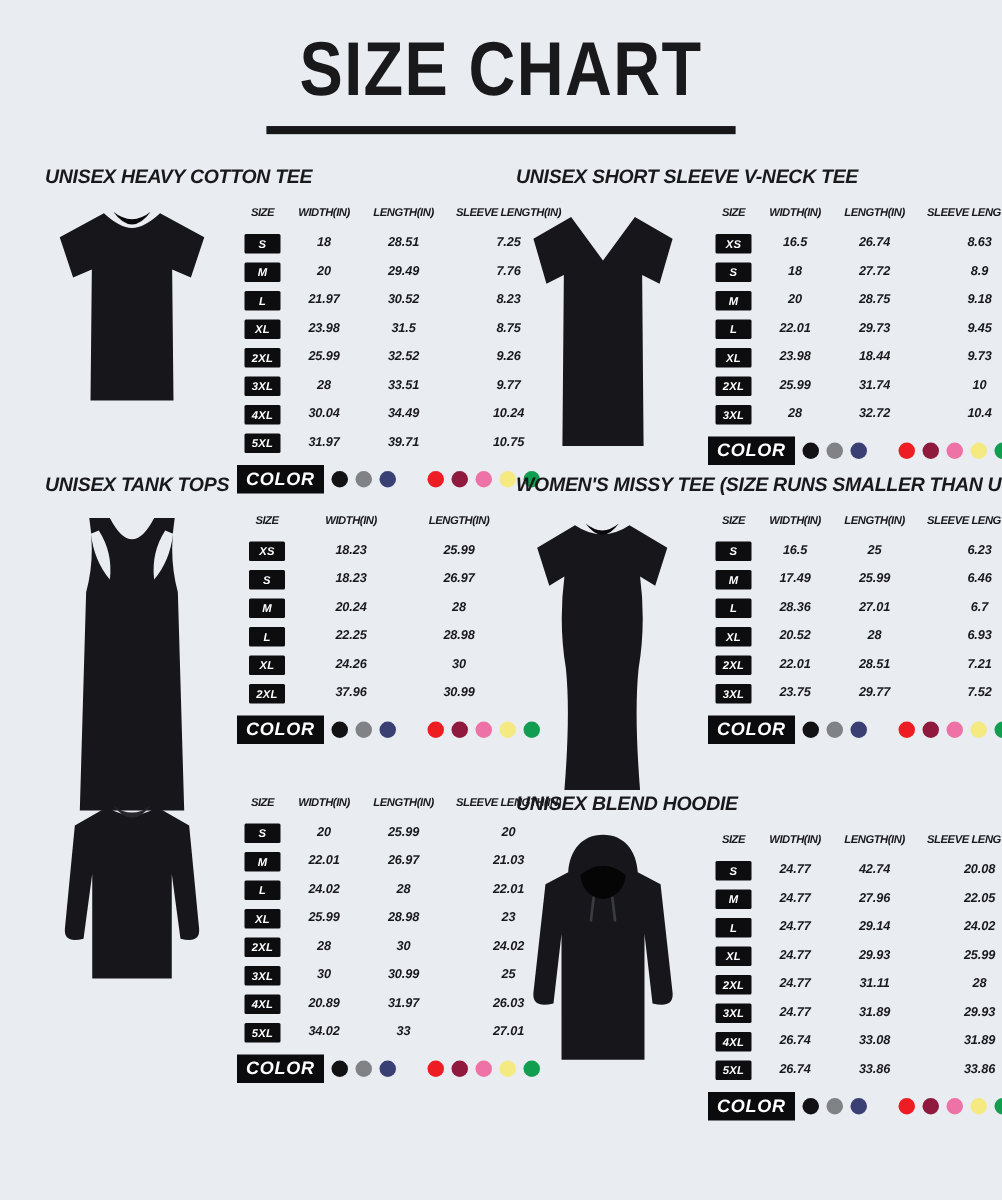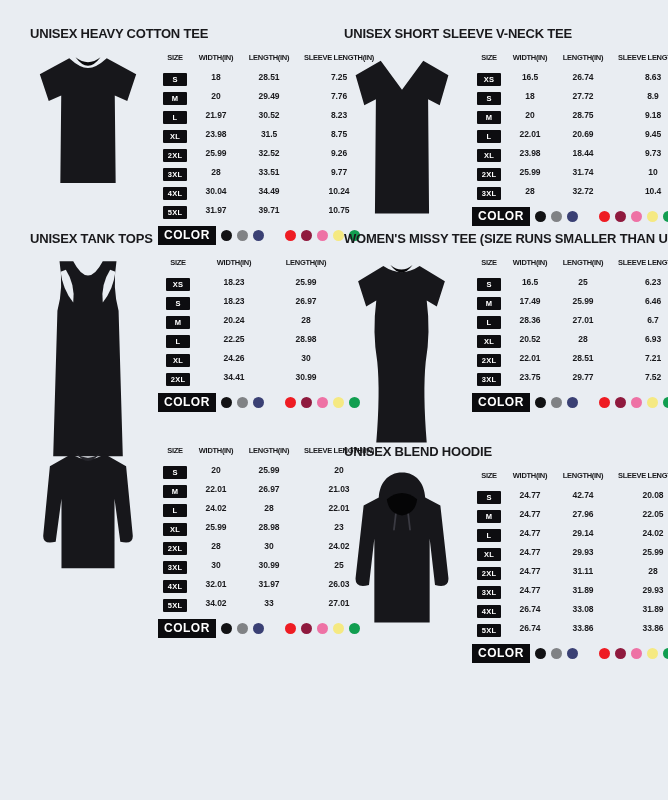--- a/index.html
+++ b/index.html
@@ -21,21 +21,21 @@
     transform:scale(0.92,1.08);
     transform-origin:center top;
     white-space:nowrap;
   }
   .grid{
     display:grid;
     grid-template-columns:334px 334px;
     grid-template-rows:205px 213px 232px;
     margin-top:20px;
   }
-  .sec{ padding-left:30px; padding-top:2px; }
+  .sec{ padding-left:30px; padding-top:2px;font-style:italic; }
   .sec:nth-child(even){ padding-left:10px; }
   .sec-title{
     font-size:13px;
     font-weight:800;
     letter-spacing:-0.2px;
     white-space:nowrap;
     margin:4px 0 6px;
   }
   .sec-body{ display:flex; align-items:flex-start; gap:12px; }
   .garment{ flex:0 0 116px; margin-top:4px; }
@@ -85,20 +85,23 @@
     padding:2px 6px 3px;
     letter-spacing:0.5px;
   }
   .dot{ width:11px; height:11px; border-radius:50%; display:inline-block; }
   .dot-gap{ width:11px; display:inline-block; }
 </style>
 </head>
 <body>
 
 <div class="page">
+  <header>
+    <h1 class="main-title">SIZE CHART</h1>
+  </header>
   <main id="sections-grid" class="grid">
       <section class="sec">
         <h2 class="sec-title">UNISEX HEAVY COTTON TEE</h2>
         <div class="sec-body">
           <figure class="garment">
             <svg viewBox="0 0 130 150">
               <path fill="#17171b" d="M44 8 Q56 19 65 19 Q74 19 86 8 L119 26 L109 56 L95 50 L96 148 L34 148 L35 50 L21 56 L11 26 Z"></path>
               <path fill="#08080a" d="M51 7 Q65 18 79 7 Q65 26 51 7 Z"></path>
             </svg>
           </figure>
@@ -201,21 +204,21 @@
             </div>
             <div class="trow cols-4">
               <div class="badgewrap"><span class="badge">M</span></div>
               <div class="val">20</div>
               <div class="val">28.75</div>
               <div class="val">9.18</div>
             </div>
             <div class="trow cols-4">
               <div class="badgewrap"><span class="badge">L</span></div>
               <div class="val">22.01</div>
-              <div class="val">20.69</div>
+              <div class="val">29.73</div>
               <div class="val">9.45</div>
             </div>
             <div class="trow cols-4">
               <div class="badgewrap"><span class="badge">XL</span></div>
               <div class="val">23.98</div>
               <div class="val">18.44</div>
               <div class="val">9.73</div>
             </div>
             <div class="trow cols-4">
               <div class="badgewrap"><span class="badge">2XL</span></div>
@@ -280,21 +283,21 @@
               <div class="val">22.25</div>
               <div class="val">28.98</div>
             </div>
             <div class="trow cols-3">
               <div class="badgewrap"><span class="badge">XL</span></div>
               <div class="val">24.26</div>
               <div class="val">30</div>
             </div>
             <div class="trow cols-3">
               <div class="badgewrap"><span class="badge">2XL</span></div>
-              <div class="val">34.41</div>
+              <div class="val">37.96</div>
               <div class="val">30.99</div>
             </div>
             <div class="colorrow">
               <span class="color-label">COLOR</span>
               <span class="dot" style="background: rgb(18, 18, 20);"></span>
               <span class="dot" style="background: rgb(128, 130, 133);"></span>
               <span class="dot" style="background: rgb(58, 64, 116);"></span>
               <span class="dot-gap"></span>
               <span class="dot" style="background: rgb(238, 28, 35);"></span>
               <span class="dot" style="background: rgb(143, 26, 62);"></span>
@@ -418,21 +421,21 @@
               <div class="val">24.02</div>
             </div>
             <div class="trow cols-4">
               <div class="badgewrap"><span class="badge">3XL</span></div>
               <div class="val">30</div>
               <div class="val">30.99</div>
               <div class="val">25</div>
             </div>
             <div class="trow cols-4">
               <div class="badgewrap"><span class="badge">4XL</span></div>
-              <div class="val">32.01</div>
+              <div class="val">20.89</div>
               <div class="val">31.97</div>
               <div class="val">26.03</div>
             </div>
             <div class="trow cols-4">
               <div class="badgewrap"><span class="badge">5XL</span></div>
               <div class="val">34.02</div>
               <div class="val">33</div>
               <div class="val">27.01</div>
             </div>
             <div class="colorrow">

